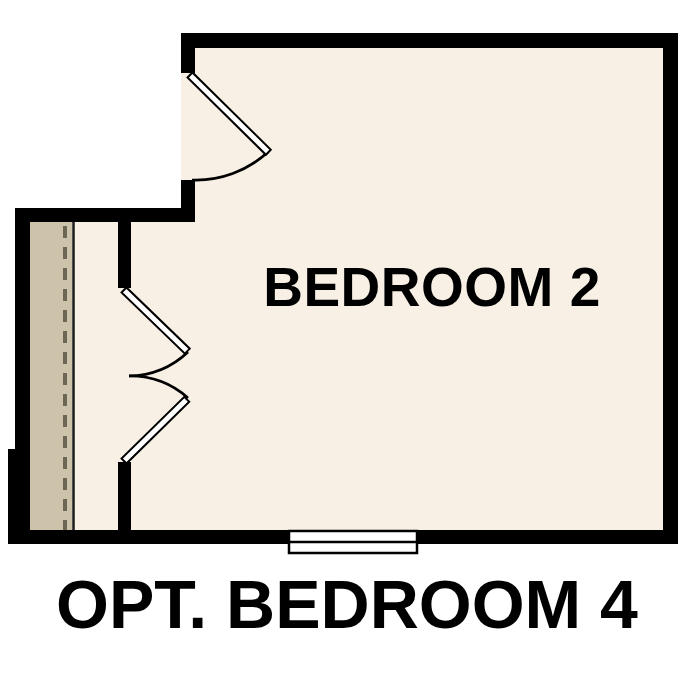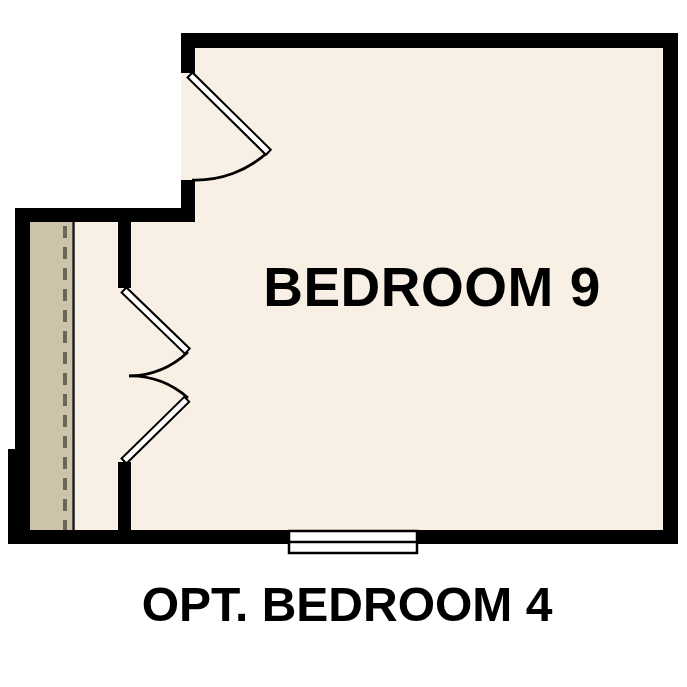--- a/index.html
+++ b/index.html
@@ -30,21 +30,21 @@
     font-weight: bold;
     letter-spacing: 0.5px;
     color: var(--text, #000);
     white-space: nowrap;
   }
   .caption {
     position: absolute;
     left: 347px;
     top: 604px;
     transform: translate(-50%, -50%);
-    font-size: 48px;
+    font-size: 68px;
     font-weight: bold;
     color: var(--text, #000);
     white-space: nowrap;
   }
 </style>
 </head>
 <body>
 
 <div class="stage">
 
@@ -82,17 +82,17 @@
       <rect x="120.5" y="290" width="7" height="88" transform="rotate(-46 124 290)" stroke-width="2" style="fill:var(--door-leaf,#fff); stroke:var(--door-outline,#000)"></rect>
       <rect x="120.5" y="373" width="7" height="88" transform="rotate(45.5 124 461)" stroke-width="2" style="fill:var(--door-leaf,#fff); stroke:var(--door-outline,#000)"></rect>
     </g>
 
     <g>
       <rect x="289" y="531" width="128" height="22" stroke-width="2.5" style="fill:var(--window-fill,#fff); stroke:var(--wall,#000)"></rect>
       <line x1="289" y1="542" x2="417" y2="542" stroke-width="2.5" style="stroke:var(--wall,#000)"></line>
     </g>
   </svg>
 
-  <div class="room-label">BEDROOM 9</div>
+  <div class="room-label">BEDROOM 2</div>
 
   <div class="caption">OPT. BEDROOM 4</div>
 
 </div>
 
 </body></html>

